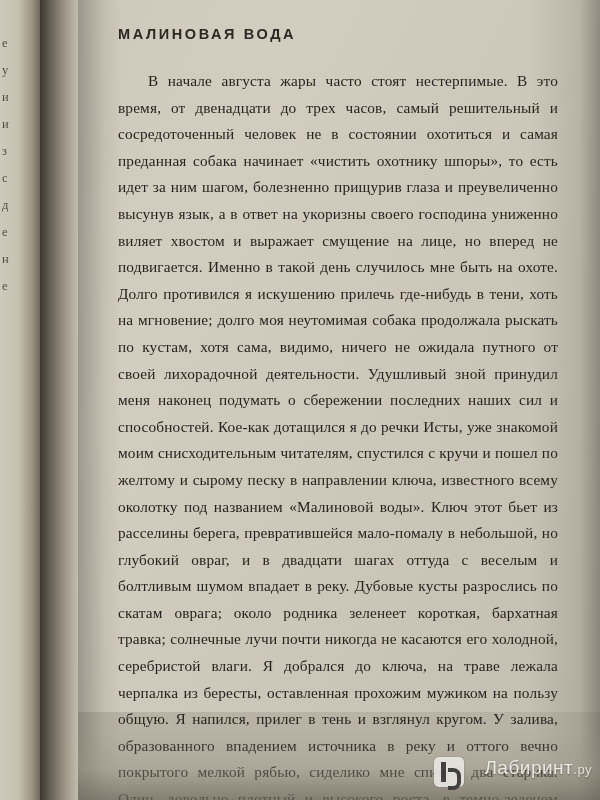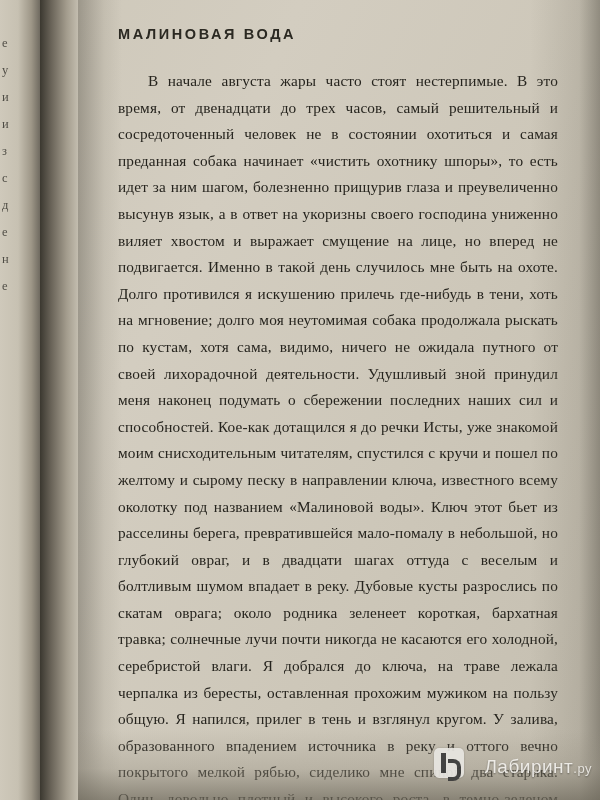--- a/index.html
+++ b/index.html
@@ -48,21 +48,21 @@
     top: 0;
     width: 38px;
     height: 800px;
     background: linear-gradient(90deg, #3b3830 0%, #6a6459 30%, #a39c8d 70%, #c3bdaf 100%);
   }
   .sheet {
     position: absolute;
     left: 78px;
     top: 0;
     width: 522px;
-    height: 800px;
+    height: 712px;
     background: linear-gradient(115deg, #cfc9bb 0%, #d3cdc0 25%, #cdc7b9 60%, #c4beb0 100%);
   }
   .sheet:after {
     content: "";
     position: absolute;
     right: 0; top: 0;
     width: 70px; height: 800px;
     background: linear-gradient(90deg, rgba(90,85,72,0) 0%, rgba(90,85,72,0.16) 70%, rgba(60,56,46,0.42) 100%);
     pointer-events: none;
   }
@@ -106,23 +106,23 @@
     bottom: 0;
     width: 522px;
     height: 70px;
     background: linear-gradient(180deg, rgba(180,174,160,0) 0%, rgba(150,144,130,0.35) 55%, rgba(110,105,92,0.7) 100%);
     pointer-events: none;
   }
   
   .watermark {
     position: absolute;
     right: 8px;
-    bottom: 22px;
+    bottom: 13px;
     display: flex;
-    align-items: flex-end;
+    align-items: flex-start;
     gap: 20px;
     opacity: 0.92;
   }
   .wm-mark {
     width: 30px;
     height: 30px;
     border-radius: 5px;
     background: #e8e6e1;
     position: relative;
     box-shadow: 0 0 2px rgba(0,0,0,0.25);

